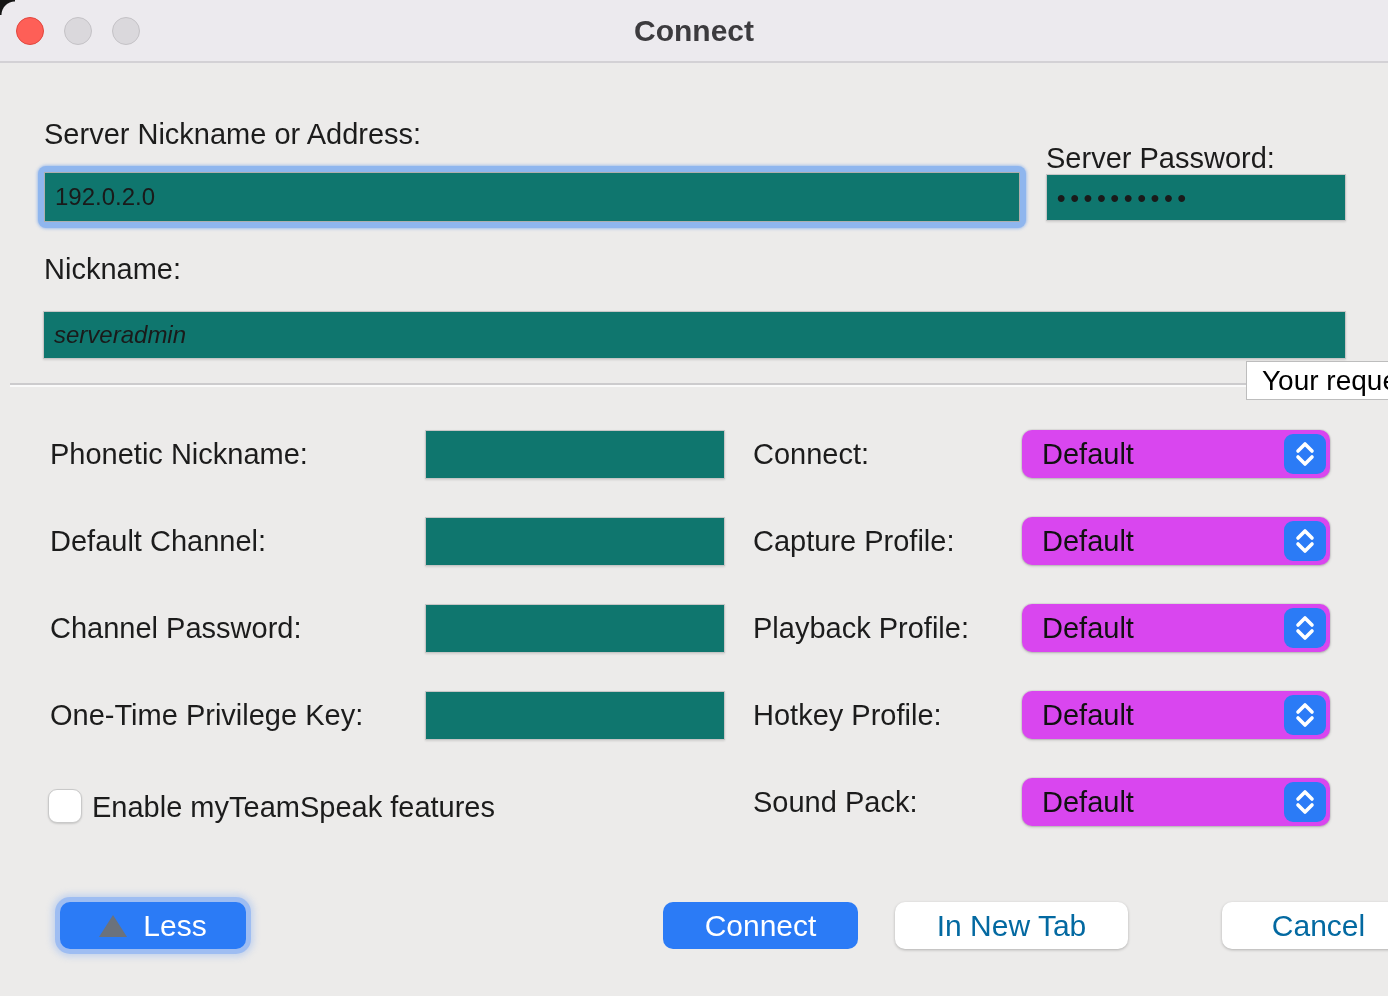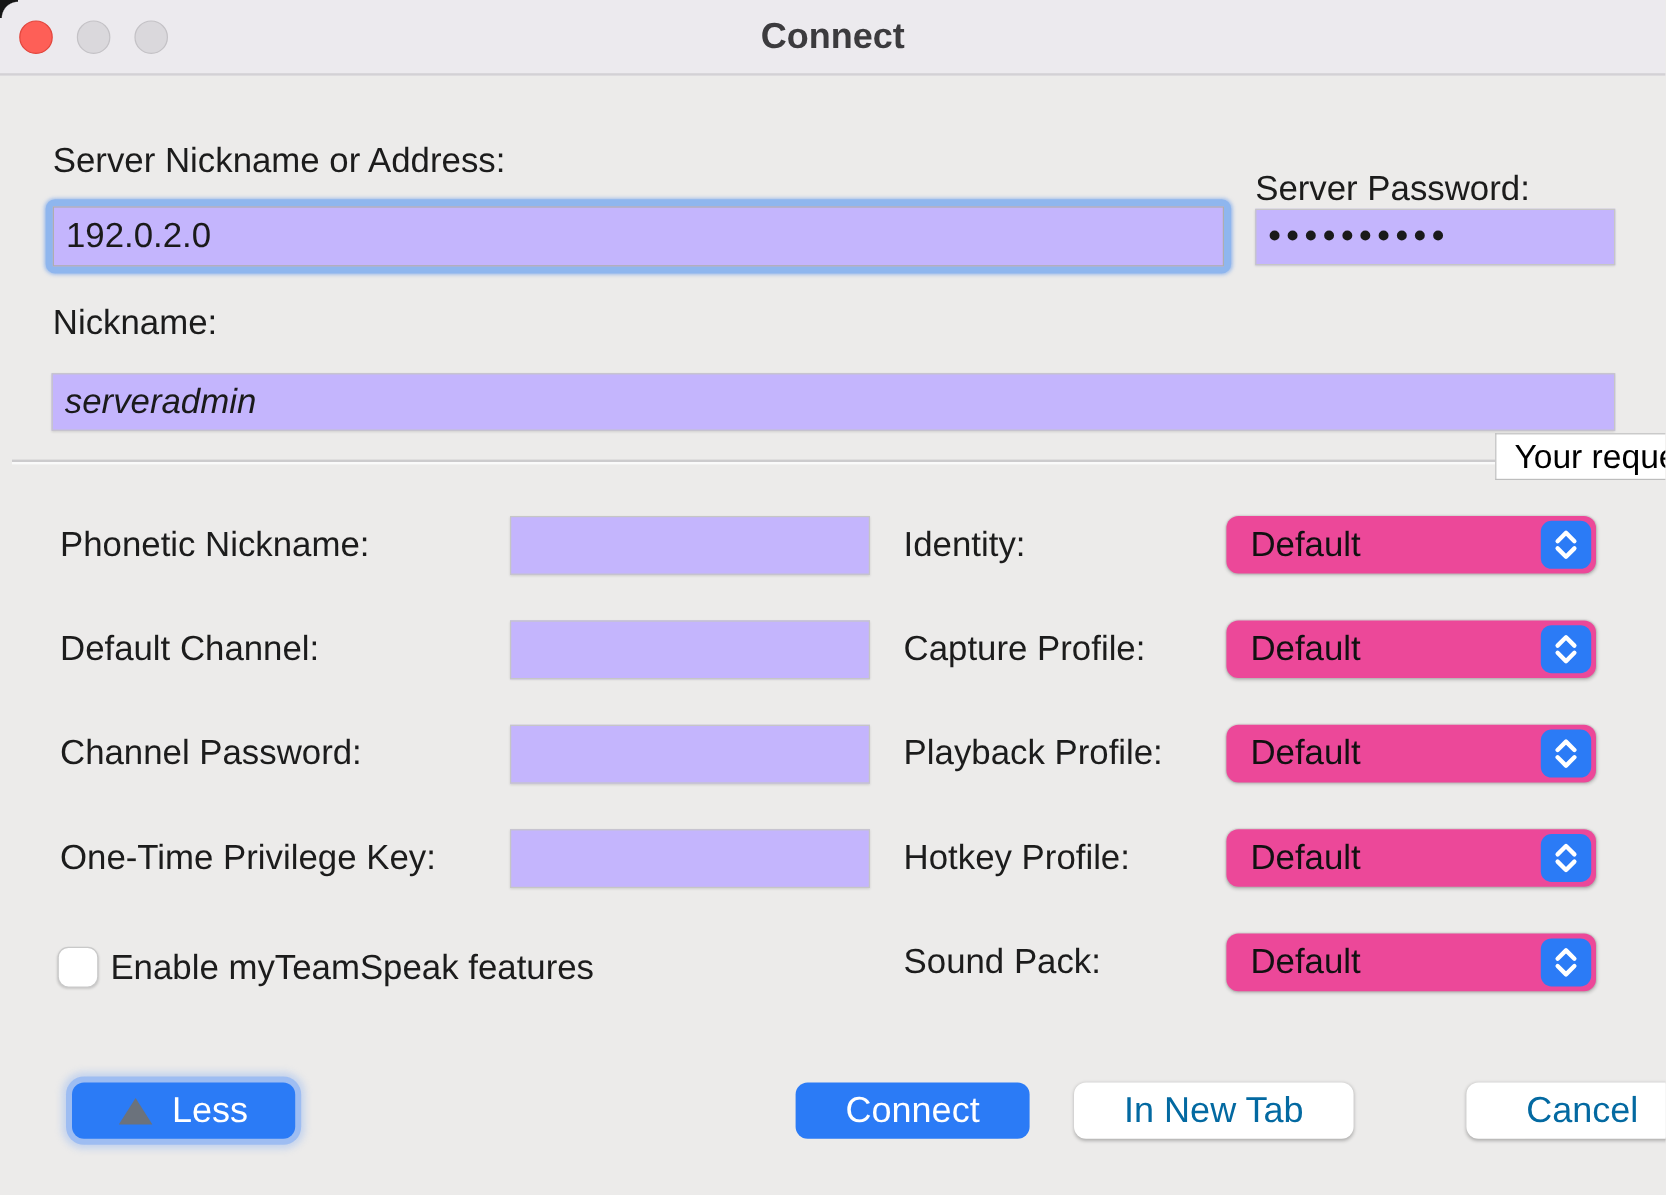--- a/index.html
+++ b/index.html
@@ -13,39 +13,39 @@
     background:radial-gradient(circle at 100% 100%, rgba(0,0,0,0) 13px, #161616 14px); }
   .title { position:absolute; left:0; top:0; width:100%; height:62px; line-height:62px;
     text-align:center; font-size:30px; font-weight:700; color:#3C3B3E; }
   .light { position:absolute; top:17px; width:28px; height:28px; border-radius:50%; }
   .light.red { left:16px; background:#FE5F57; border:1px solid #E2463D; }
   .light.gray { background:#DAD8DC; border:1px solid #C4C2C6; }
   .light.g1 { left:64px; } .light.g2 { left:112px; }
 
   
   .lbl { position:absolute; font-size:29px; color:#1C1C1C; white-space:nowrap; }
-  input.txt { position:absolute; background:#c4b5fd; border:1px solid #C6C6C6;
-    font-family:"Liberation Sans", sans-serif; font-size:29px; color:#1A1A1A;
+  input.txt { position:absolute; background:#0f766e; border:1px solid #C6C6C6;
+    font-family:"Liberation Sans", sans-serif; font-size:24px; color:#1A1A1A;
     padding:16px 10px; outline:none; box-shadow:0 1px 2px rgba(0,0,0,0.12); }
   .focus-wrap { position:absolute; background:#8FB6EE; border-radius:8px; padding:6px;
     box-shadow:0 0 3px 1px rgba(120,165,235,0.6); }
   .focus-wrap input { position:static; display:block; width:100%; height:100%;
     border:1px solid #AEAEAE; box-shadow:none; }
   .pwd { letter-spacing:5px; font-size:25px; font-weight:700; }
 
   .divider { position:absolute; left:10px; right:0; top:383px; height:4px;
     border-top:2px solid #CCCBCD; border-bottom:2px solid #FAFAFA; }
 
   .tooltip { position:absolute; left:1246px; top:361px; width:142px; height:39px;
     background:#FFFFFF; border:1px solid #BDBDBD; border-right:none;
     font-size:28px; color:#000; line-height:37px; padding-left:15px;
     white-space:nowrap; overflow:hidden; }
 
   
-  .popup { position:absolute; width:308px; height:48px; background:#ec4899; border-radius:10px;
+  .popup { position:absolute; width:308px; height:48px; background:#d946ef; border-radius:10px;
     box-shadow:0 0 0 1px rgba(0,0,0,0.05), 0 1px 3px rgba(0,0,0,0.22); cursor:default;text-decoration:underline; }
   .popup .val { position:absolute; left:20px; top:0; height:48px; line-height:48px;
     font-size:29px; color:#111; }
   .popup .cap { position:absolute; right:4px; top:4px; width:42px; height:40px;
     background:#2B7BF6; border-radius:9px; display:flex; align-items:center; justify-content:center; }
 
   
   .checkbox { position:absolute; left:48px; top:789px; width:34px; height:34px;
     background:#FFFFFF; border:1px solid #C9C9C9; border-radius:9px;
     box-shadow:0 1px 2px rgba(0,0,0,0.15); }
@@ -101,21 +101,21 @@
 
   <div class="lbl" style="left:50px; top:604px; line-height:48px;">Channel Password:</div>
   <input class="txt" type="text" style="left: 425px; top: 604px; width: 300px; height: 49px;" value="">
 
   <div class="lbl" style="left:50px; top:691px; line-height:48px;">One-Time Privilege Key:</div>
   <input class="txt" type="text" style="left: 425px; top: 691px; width: 300px; height: 49px;" value="">
 
   <div class="checkbox"></div>
   <div class="lbl" style="left:92px; top:789px; line-height:36px;">Enable myTeamSpeak features</div>
 
-  <div class="lbl" style="left:753px; top:430px; line-height:48px;">Identity:</div>
+  <div class="lbl" style="left:753px; top:430px; line-height:48px;">Connect:</div>
   <div class="popup" style="left:1022px; top:430px;">
     <span class="val">Default</span>
     <span class="cap">
       <svg width="22" height="28" viewBox="0 0 22 28">
           <path d="M4 11 L11 4 L18 11 M4 17 L11 24 L18 17" fill="none" stroke="#fff" stroke-width="3.6" stroke-linecap="round" stroke-linejoin="round"></path>
         </svg>
     </span>
   </div>
 
   <div class="lbl" style="left:753px; top:517px; line-height:48px;">Capture Profile:</div>

